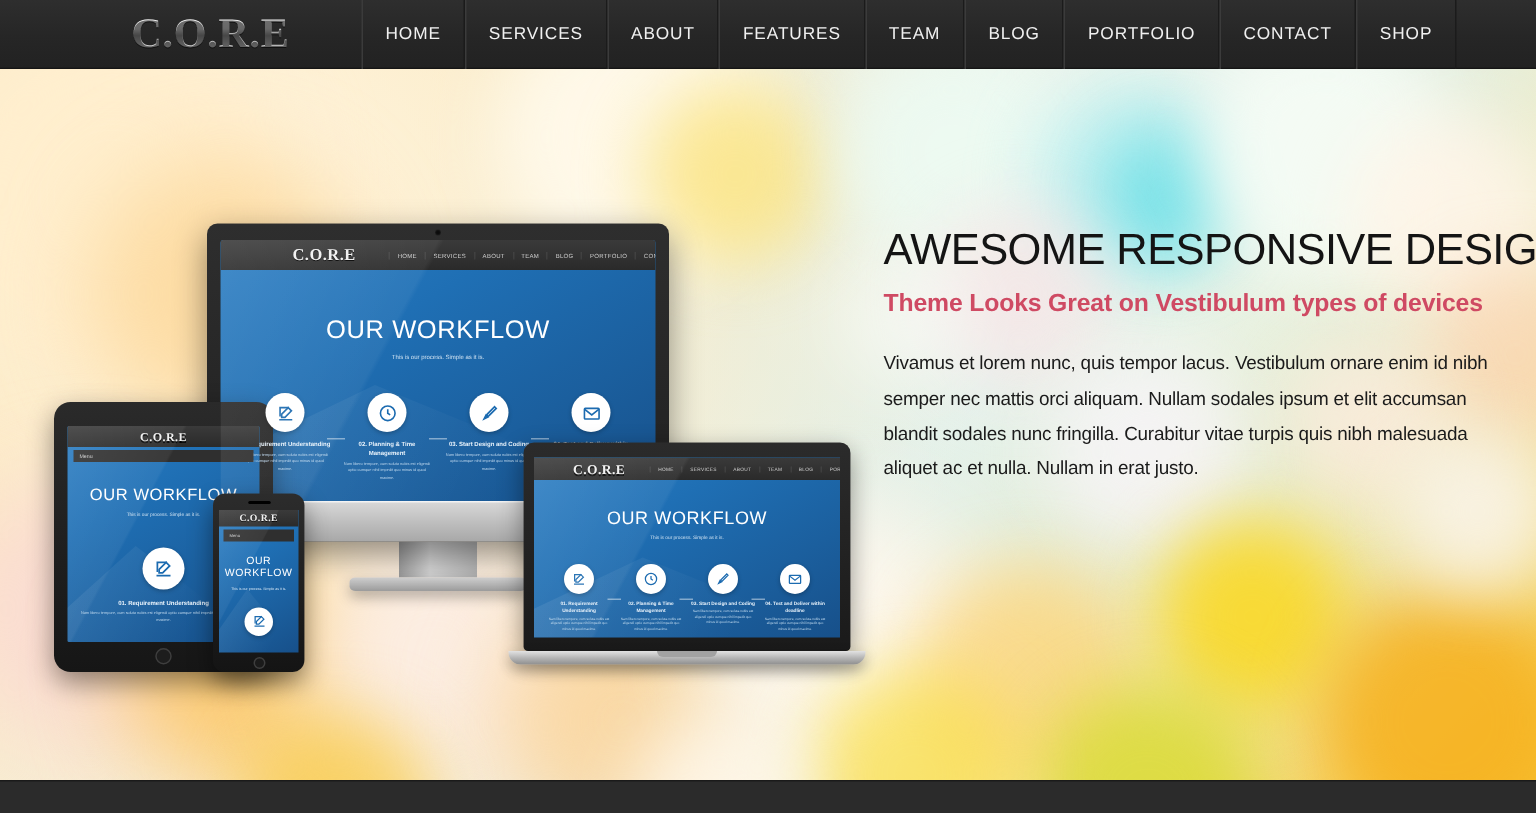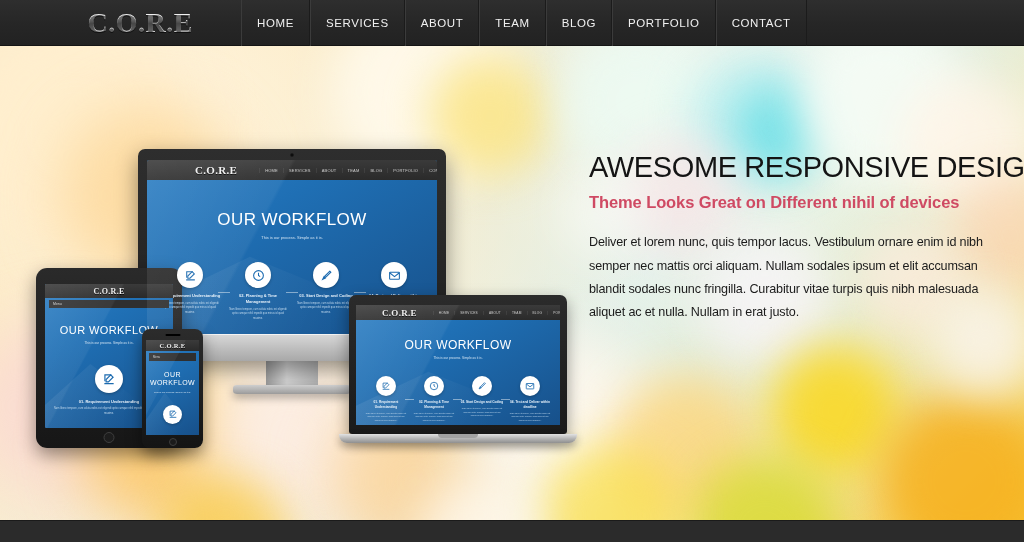--- a/index.html
+++ b/index.html
@@ -243,24 +243,26 @@
 <div class="page">
 
   <div class="topbar">
     <div class="brand">
       <span class="brand-text">C.O.R.E</span>
     </div>
     <nav class="nav">
       <a class="nav-item">HOME</a>
       <a class="nav-item">SERVICES</a>
       <a class="nav-item">ABOUT</a>
+      <a class="nav-item">FEATURES</a>
       <a class="nav-item">TEAM</a>
       <a class="nav-item">BLOG</a>
       <a class="nav-item">PORTFOLIO</a>
       <a class="nav-item">CONTACT</a>
+      <a class="nav-item">SHOP</a>
     </nav>
   </div>
 
   <div class="hero">
 
     <div class="bokeh-base"></div>
 
     <div class="b b3" style="left:-40px;top:-30px;width:230px;height:230px;background:rgba(255,238,205,0.95);"></div>
     <div class="b b3" style="left:60px;top:60px;width:180px;height:180px;background:rgba(252,214,150,0.75);"></div>
     <div class="b b2" style="left:330px;top:-50px;width:190px;height:190px;background:rgba(255,250,235,0.9);"></div>
@@ -483,21 +485,21 @@
         </div>
         <div class="laptop-base">
           <div class="laptop-notch"></div>
         </div>
       </div>
 
     </div>
 
     <div class="hero-text">
       <div class="h1">AWESOME RESPONSIVE DESIGN</div>
-      <div class="h2">Theme Looks Great on Different nihil of devices</div>
-      <div class="para">Deliver et lorem nunc, quis tempor lacus. Vestibulum ornare enim id nibh semper nec mattis orci aliquam. Nullam sodales ipsum et elit accumsan blandit sodales nunc fringilla. Curabitur vitae turpis quis nibh malesuada aliquet ac et nulla. Nullam in erat justo.</div>
+      <div class="h2">Theme Looks Great on Vestibulum types of devices</div>
+      <div class="para">Vivamus et lorem nunc, quis tempor lacus. Vestibulum ornare enim id nibh semper nec mattis orci aliquam. Nullam sodales ipsum et elit accumsan blandit sodales nunc fringilla. Curabitur vitae turpis quis nibh malesuada aliquet ac et nulla. Nullam in erat justo.</div>
     </div>
 
   </div>
 
   <div class="footer"></div>
 
 </div>
 
 </body></html>

